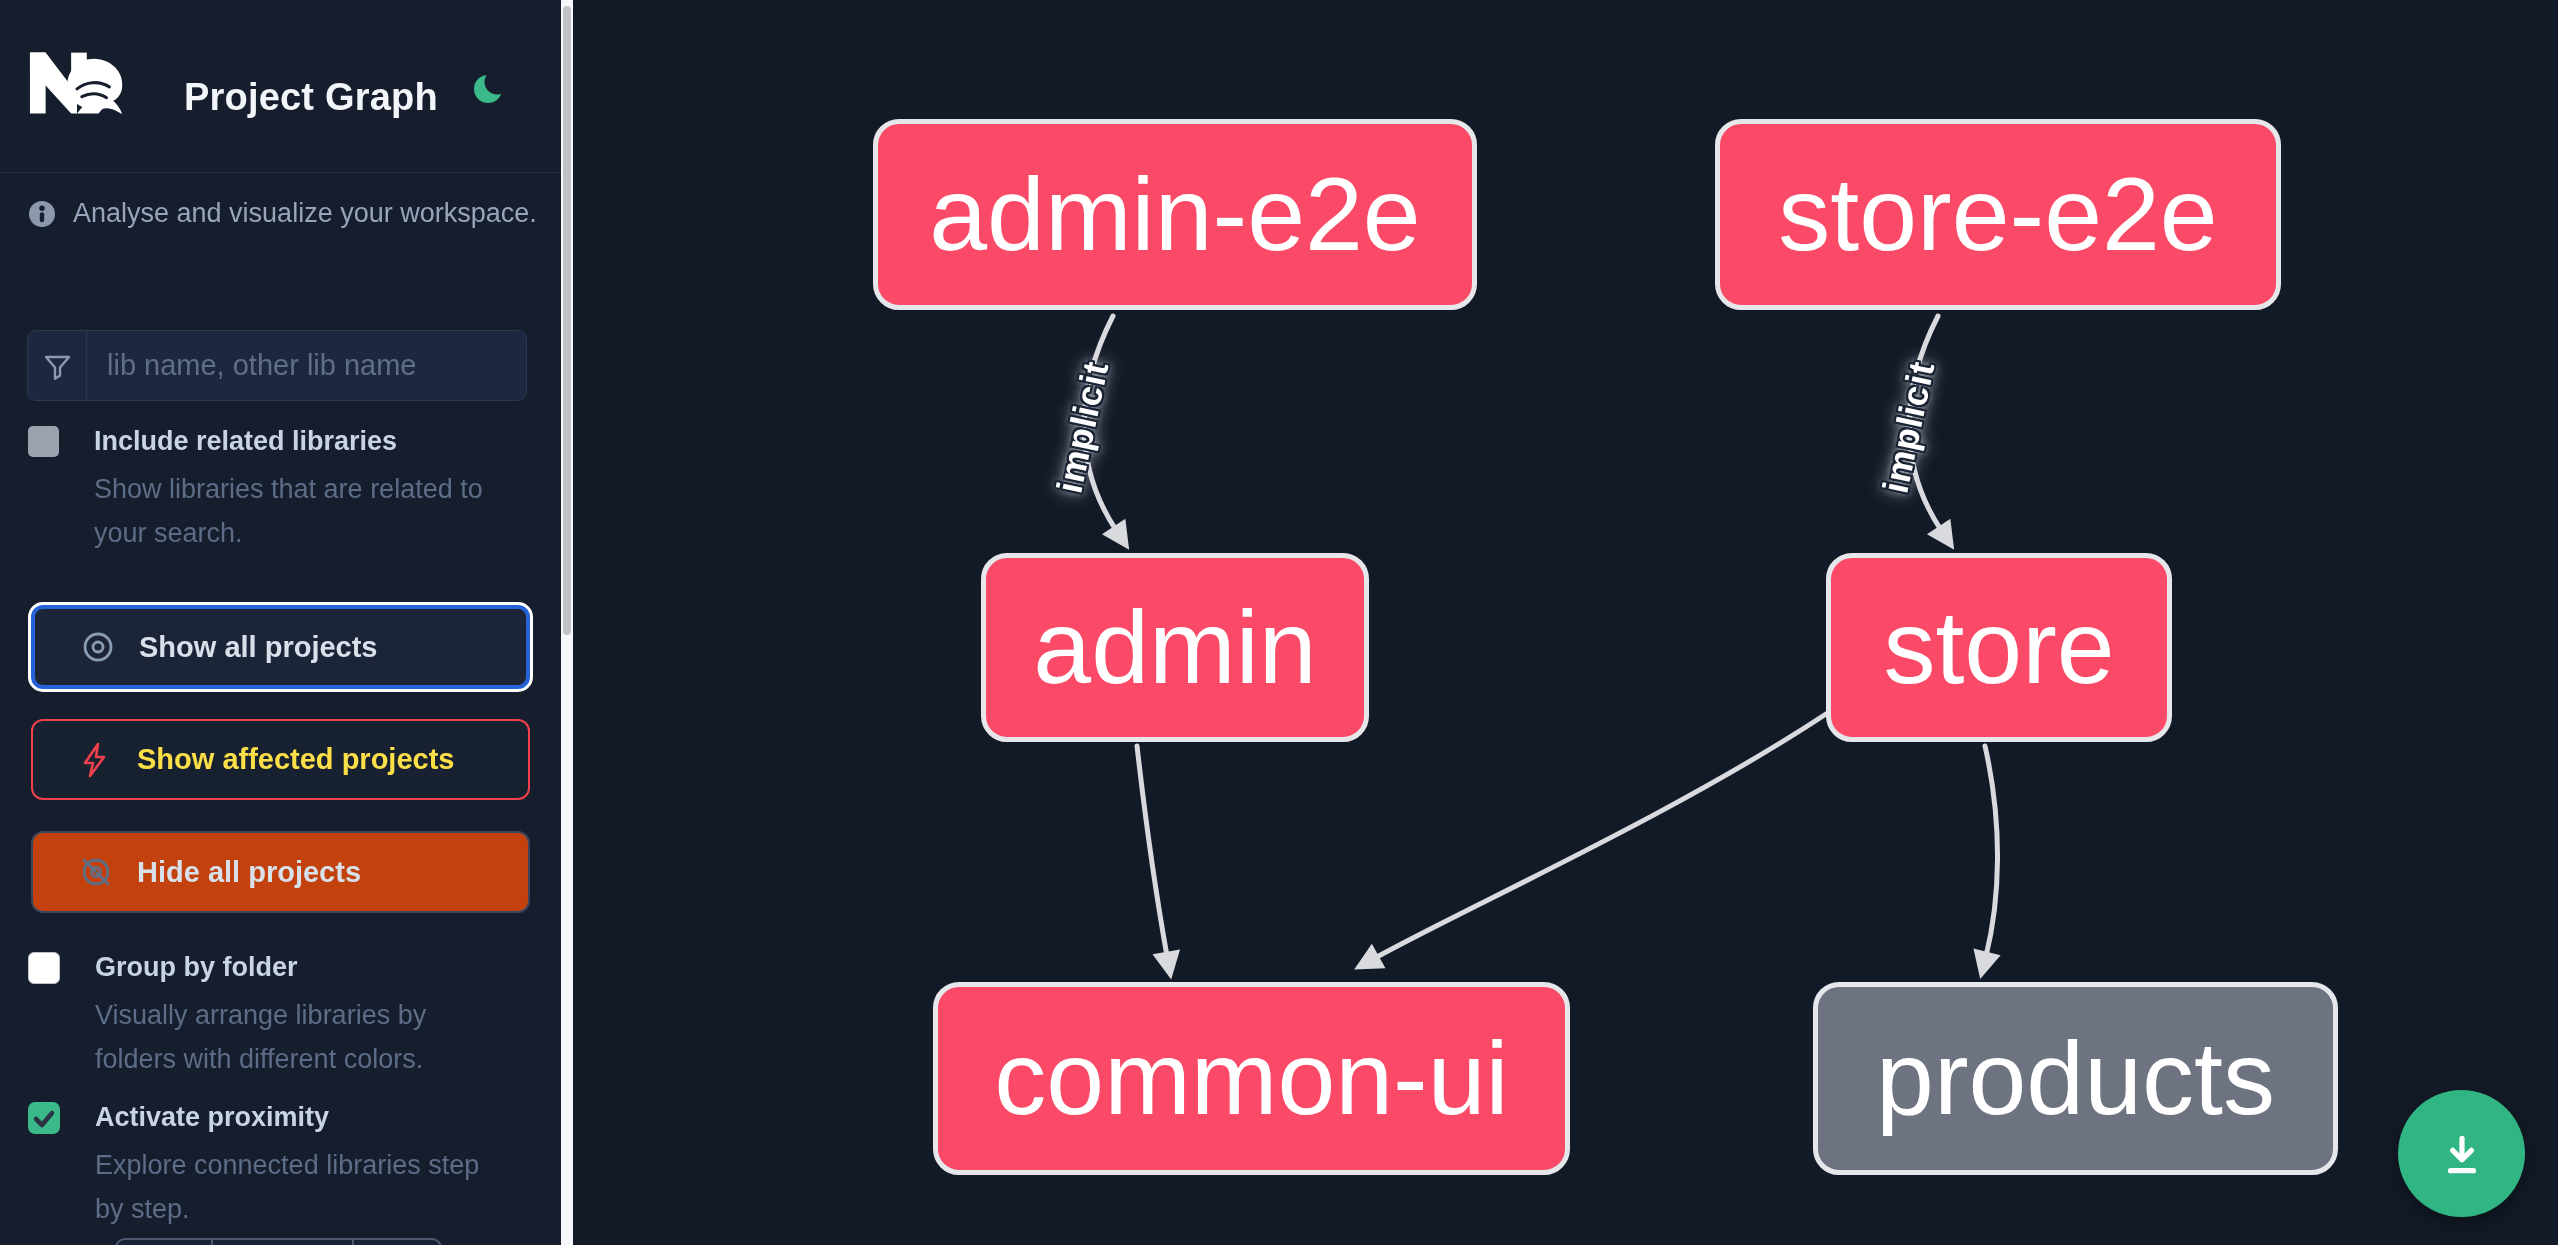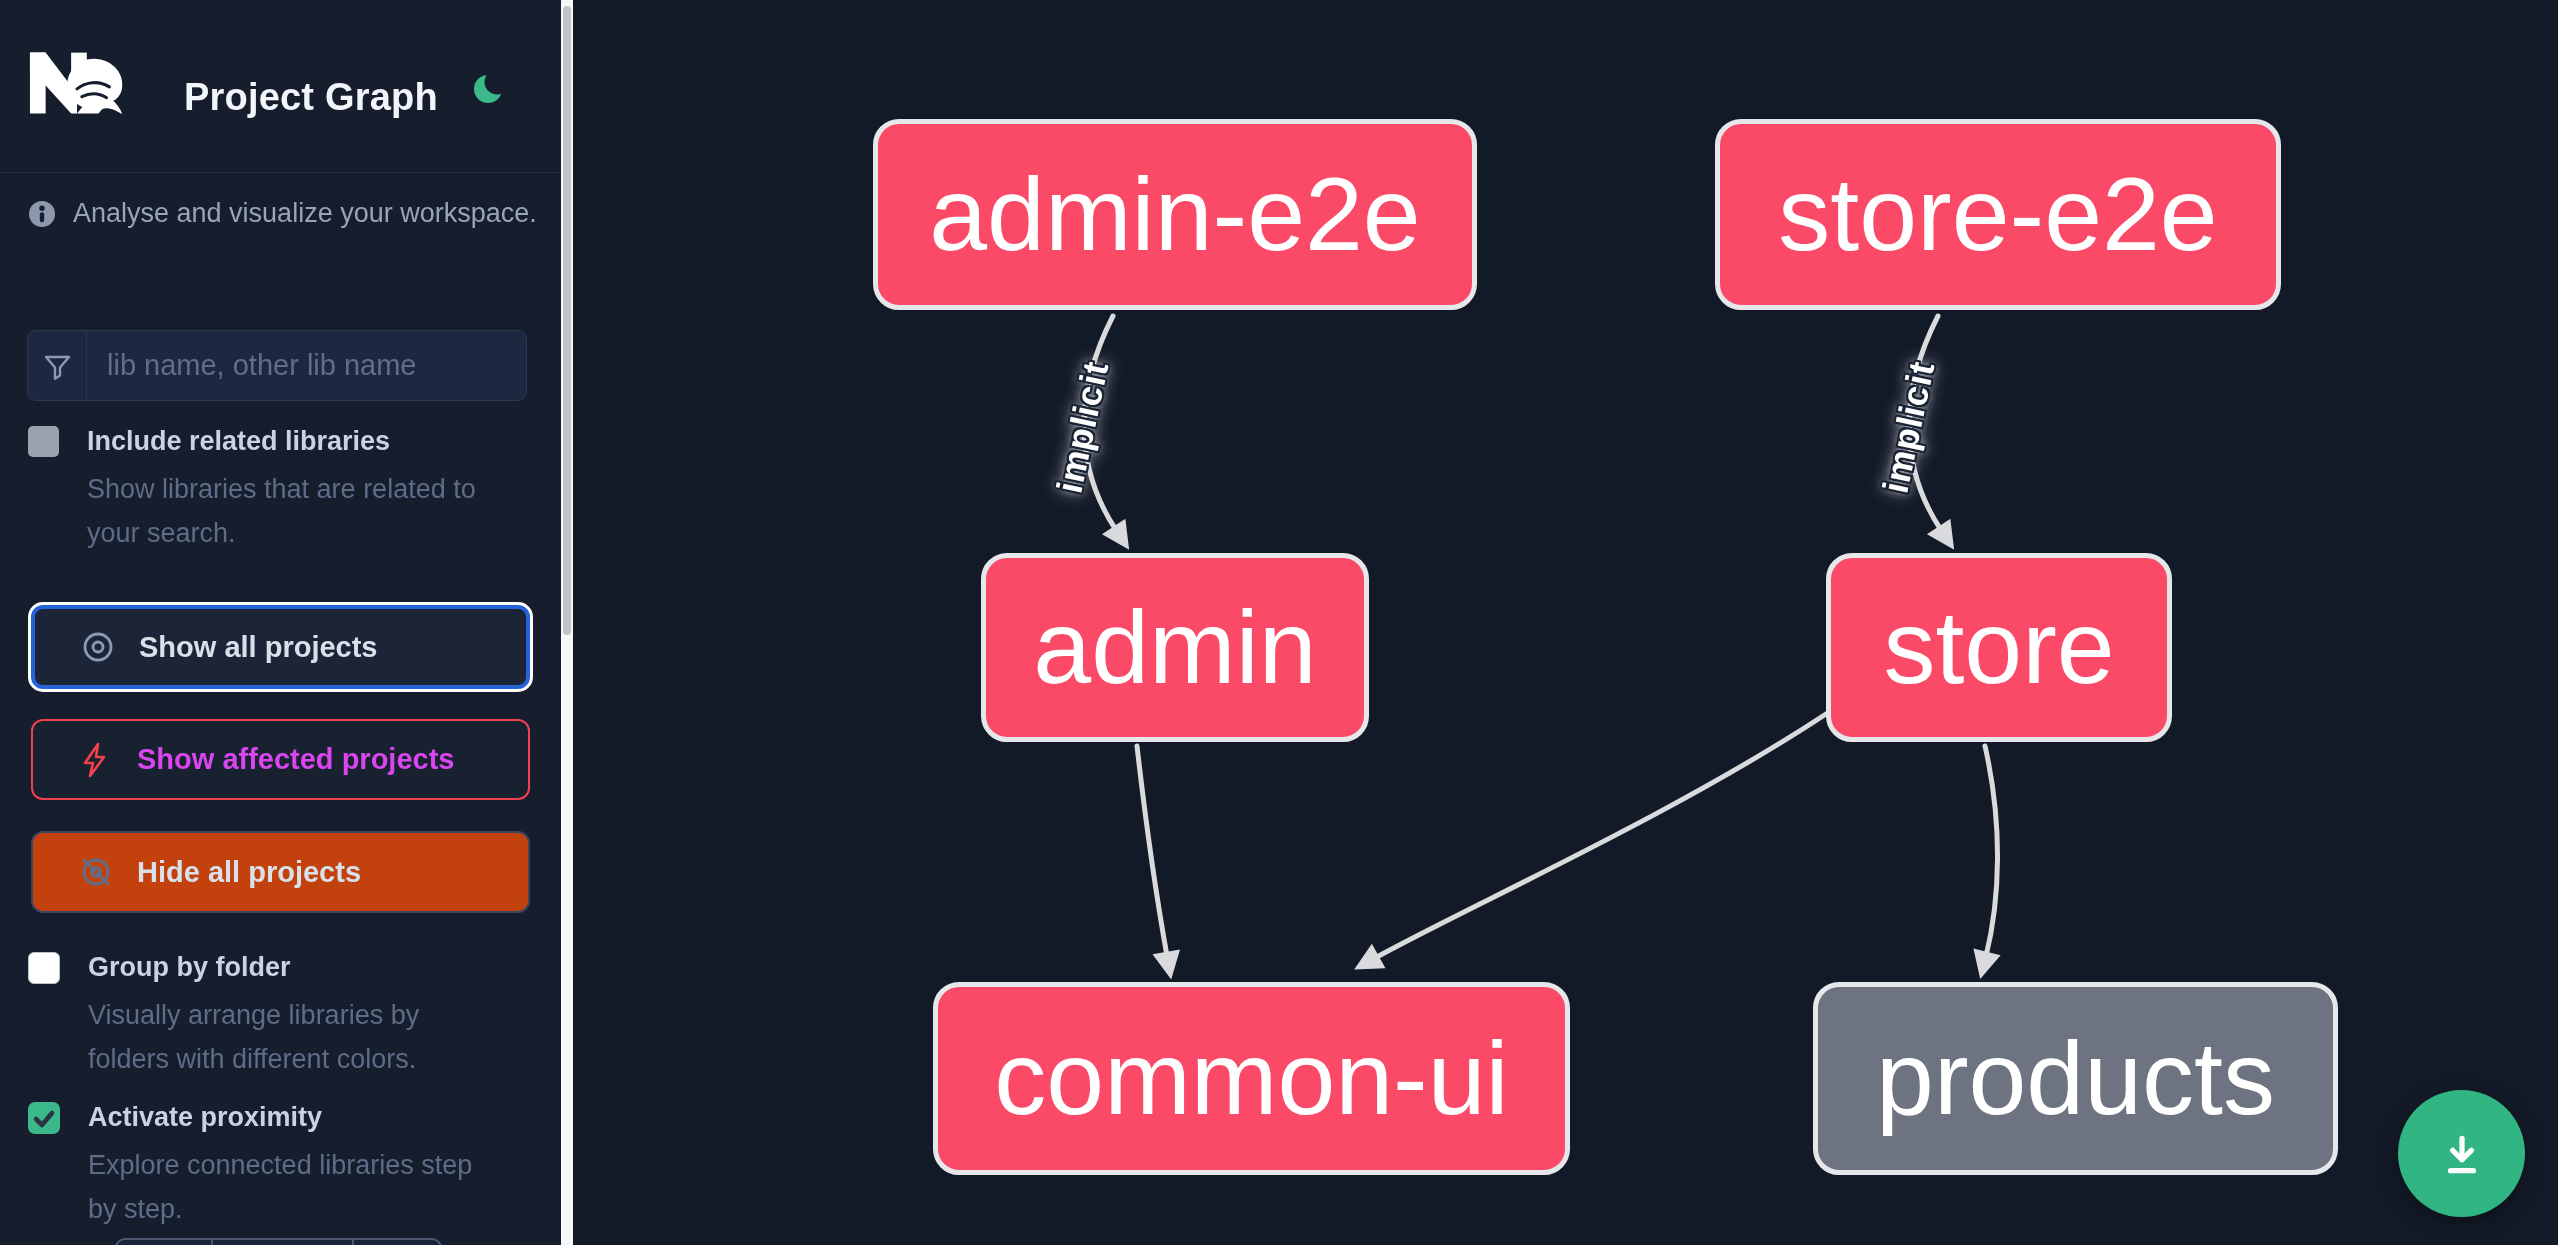--- a/index.html
+++ b/index.html
@@ -19,34 +19,34 @@
   #info-row { position:absolute; left:28px; top:198px; display:flex; align-items:center; gap:17px; }
   #info-row .txt { color:#97a4b9; font-size:27px; }
 
   #search-box { position:absolute; left:27px; top:330px; width:500px; height:71px; background:#1d2840;
                 border:1px solid #2b3950; border-radius:9px; display:flex; align-items:stretch; overflow:hidden; }
   #search-box .icon-cell { width:59px; display:flex; align-items:center; justify-content:center; border-right:1px solid #2b3950; }
   #search-box input { flex:1; background:transparent; border:none; outline:none; padding:12px 20px;
                       color:#fde047; font-size:29px; font-family:inherit; }
   #search-box input::placeholder { color:#5f6f89; opacity:1; }
 
-  .toggle-row { position:absolute; left:28px; display:flex; gap:28px; }
+  .toggle-row { position:absolute; left:28px; display:flex; gap:35px; }
   .checkbox { flex:0 0 auto; margin-top:2px; }
   .cb-disabled { width:31px; height:31px; border-radius:5px; background:#9aa2ae; }
   .cb-unchecked { width:32px; height:32px; border-radius:6px; background:#ffffff; border:1px solid #b9c1cc; }
   .cb-checked { width:32px; height:32px; border-radius:7px; background:#3bb98a; display:flex; align-items:center; justify-content:center; }
   .toggle-label { color:#c9d4e2; font-size:27px; font-weight:700; line-height:34px; }
   .toggle-desc { color:#5d6d87; font-size:27px; line-height:44px; margin-top:9px; width:450px; }
 
   .action-btn { position:absolute; left:31px; width:499px; display:flex; align-items:center; gap:22px;
                 padding-left:44px; border-radius:12px; cursor:pointer; background:#19233a; }
   .action-btn .label { font-size:29px; font-weight:600; color:#d8e0ea; }
   #btn-show-all { top:605px; height:84px; border:4px solid #2663d9; box-shadow:0 0 0 3px #ffffff; background:#1b2537; }
   #btn-show-affected { top:719px; height:81px; border:2px solid #f0414d; background:#18212f; }
-  #btn-show-affected .label { color:#d946ef; }
+  #btn-show-affected .label { color:#fde047; }
   #btn-hide-all { top:831px; height:82px; border:2px solid #3a4660; background:#c2410c; }
 
   #bottom-control { position:absolute; left:115px; top:1238px; width:327px; height:30px; background:#19243a;
                     border:2px solid #4d5970; border-radius:10px 10px 0 0; }
   #bottom-control .seg-divider { position:absolute; top:0; bottom:0; width:2px; background:#4d5970; }
 
   
   #scrollbar-track { position:absolute; left:561px; top:0; width:12px; height:1245px; background:#f6f7f8; }
   #scrollbar-thumb { position:absolute; left:2px; top:6px; width:8px; height:629px; background:#c2c3c7; border-radius:4px; }
 

